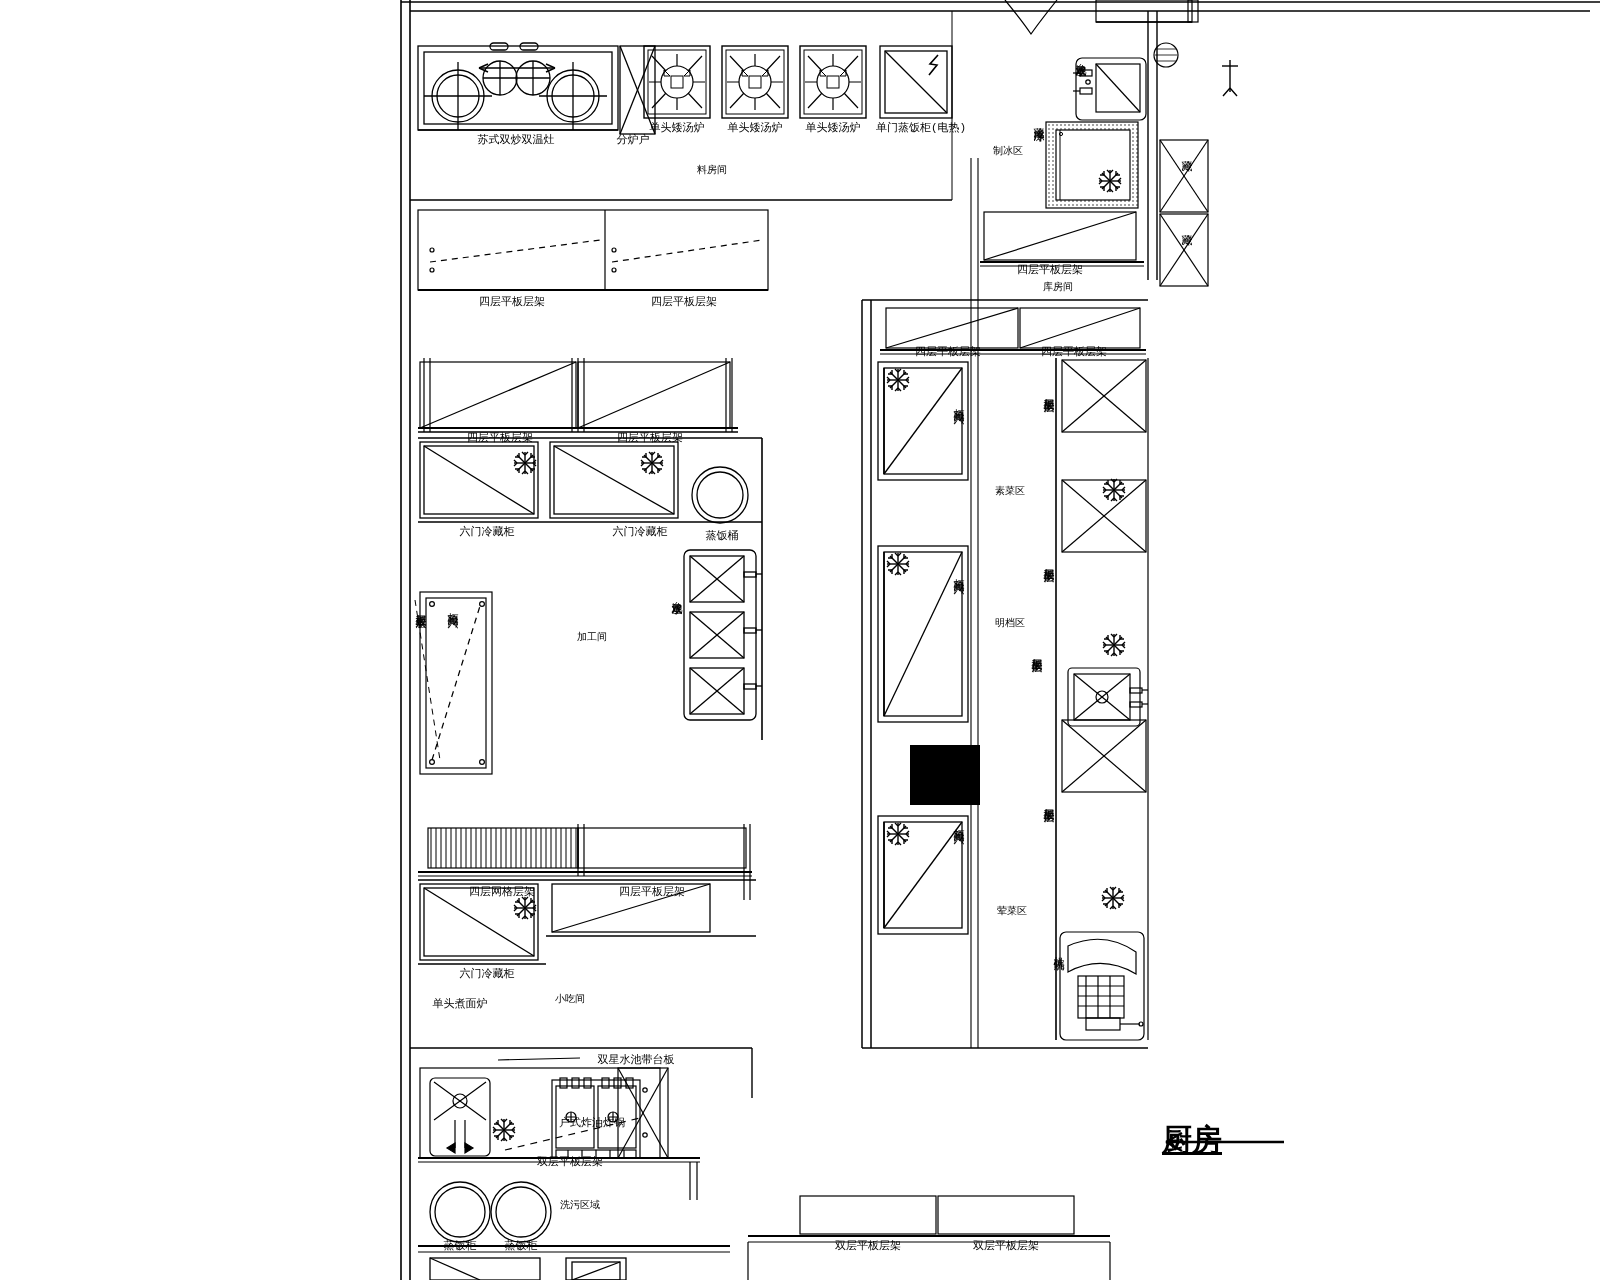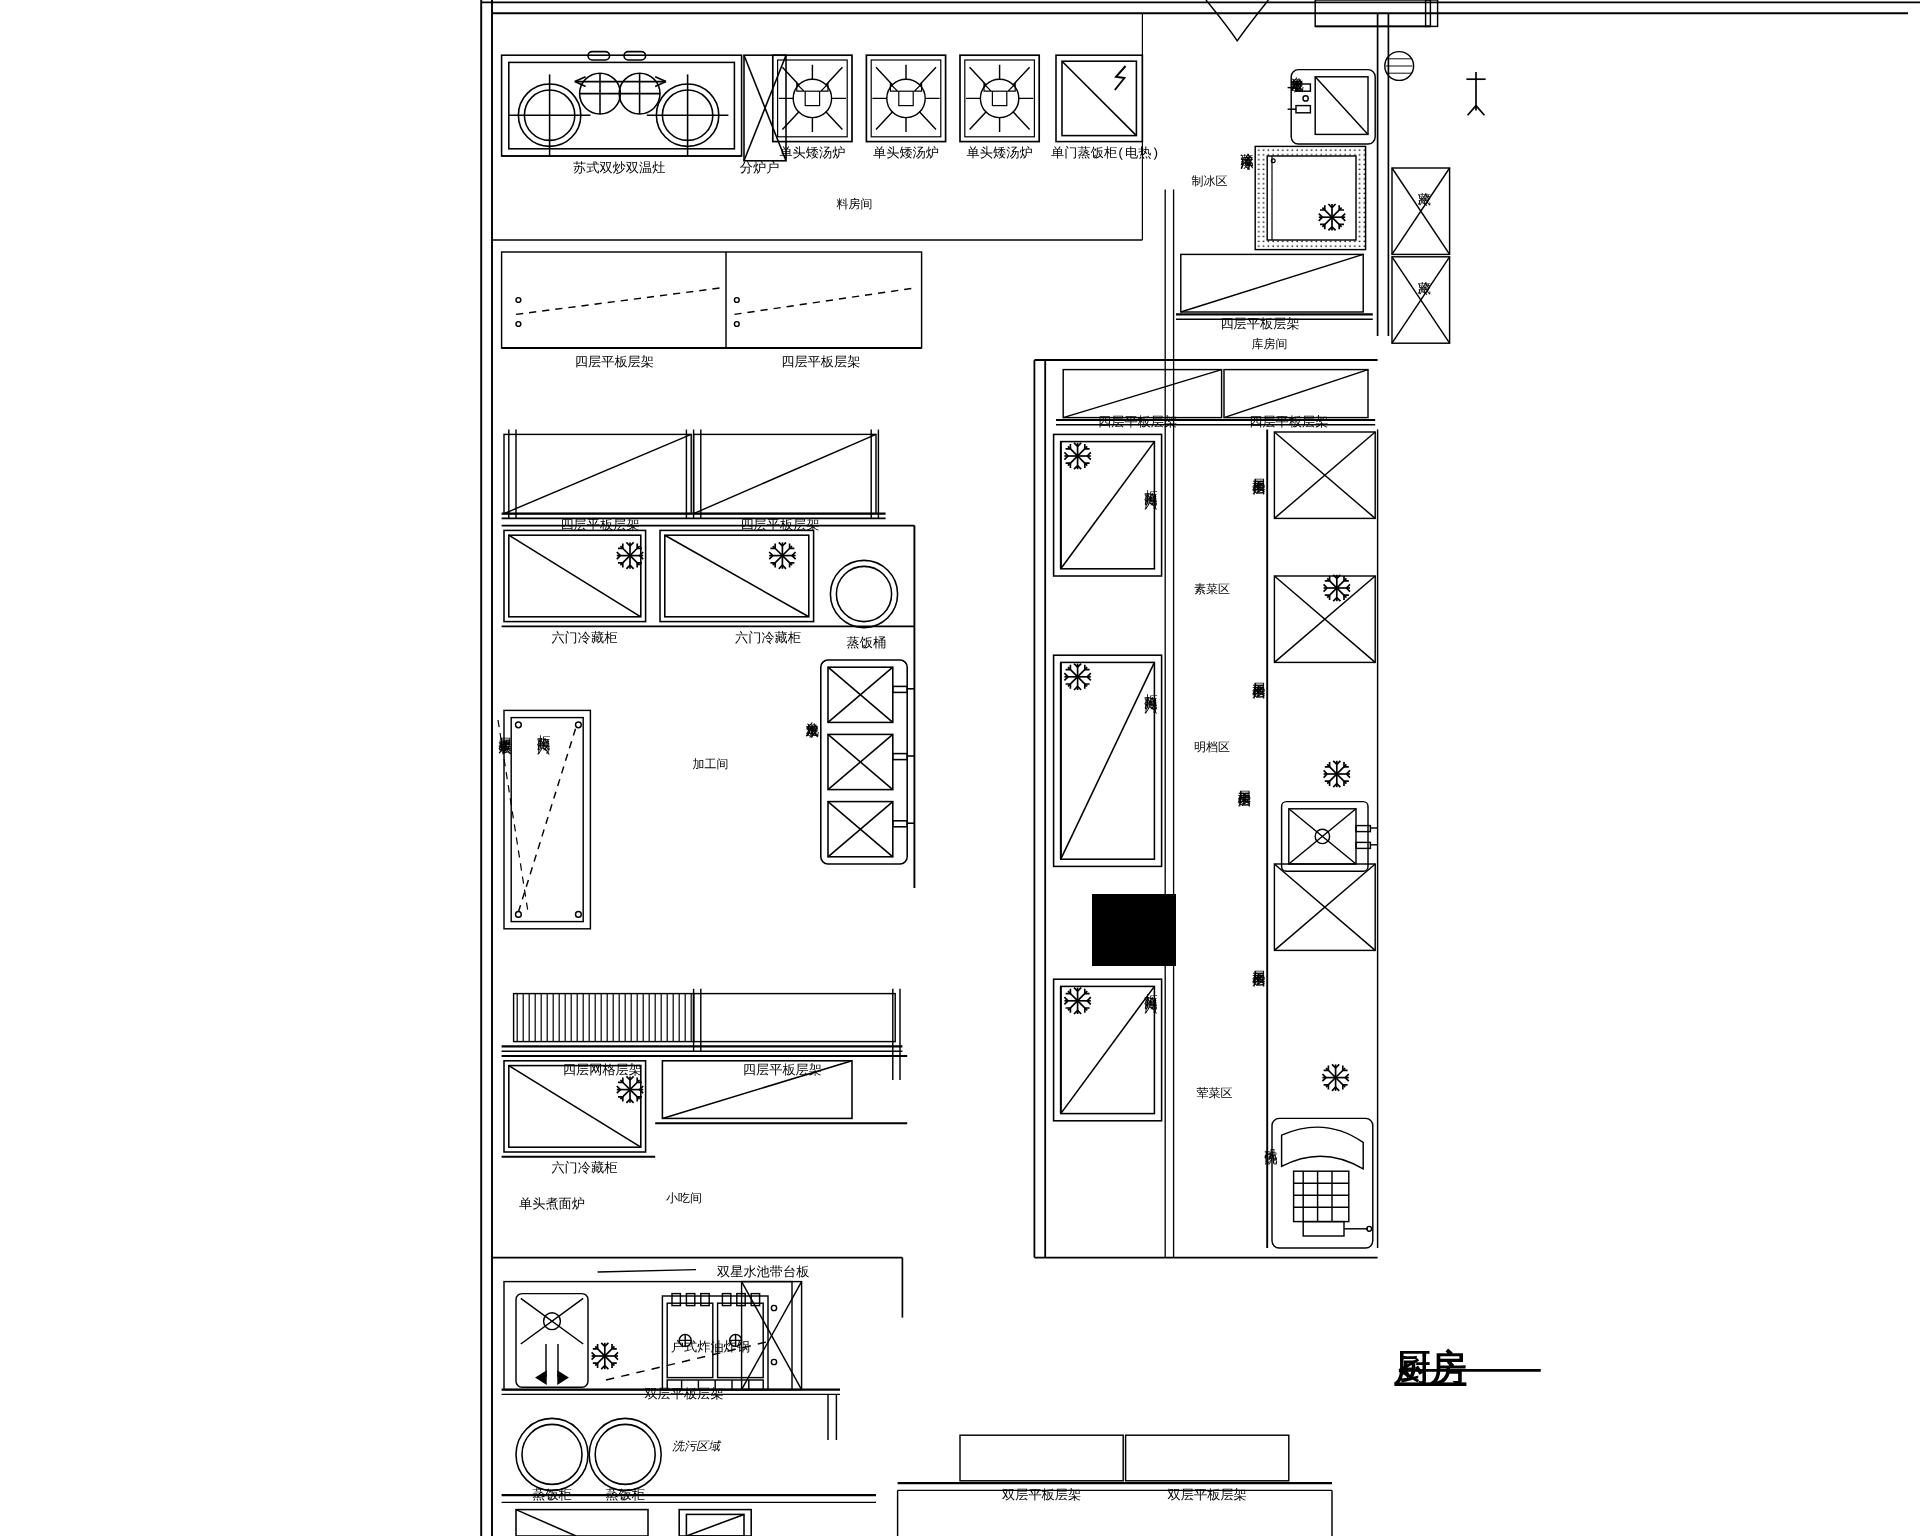--- a/index.html
+++ b/index.html
@@ -436,21 +436,21 @@
     <path d="M1166,1142 l16,-9 M1166,1142 l16,9" stroke-width="2.4"></path>
   </g>
 </svg>
 
 <div>
   <div class="lbl room c" style="left:696px;top:163px;margin-left:16px;">料房间</div>
   <div class="lbl room c" style="left:1008px;top:144px;">制冰区</div>
   <div class="lbl room c" style="left:1058px;top:280px;">库房间</div>
   <div class="lbl room c" style="left:592px;top:630px;">加工间</div>
   <div class="lbl room c" style="left:570px;top:992px;">小吃间</div>
-  <div class="lbl room c" style="left:580px;top:1198px;font-style:italic;">洗污区域</div>
+  <div class="lbl room c" style="left:580px;top:1198px;">洗污区域</div>
   <div class="lbl room c" style="left:1010px;top:484px;font-family:Liberation Mono, monospace;">素菜区</div>
   <div class="lbl room c" style="left:1010px;top:616px;text-align:center;">明档区</div>
   <div class="lbl room c" style="left:1012px;top:904px;">荤菜区</div>
 </div>
 
 <div>
   <div class="lbl c" style="left:516px;top:132px;">苏式双炒双温灶</div>
   <div class="lbl c" style="left:633px;top:132px;">分炉户</div>
   <div class="lbl c" style="left:677px;top:120px;">单头矮汤炉</div>
   <div class="lbl c" style="left:755px;top:120px;">单头矮汤炉</div>

